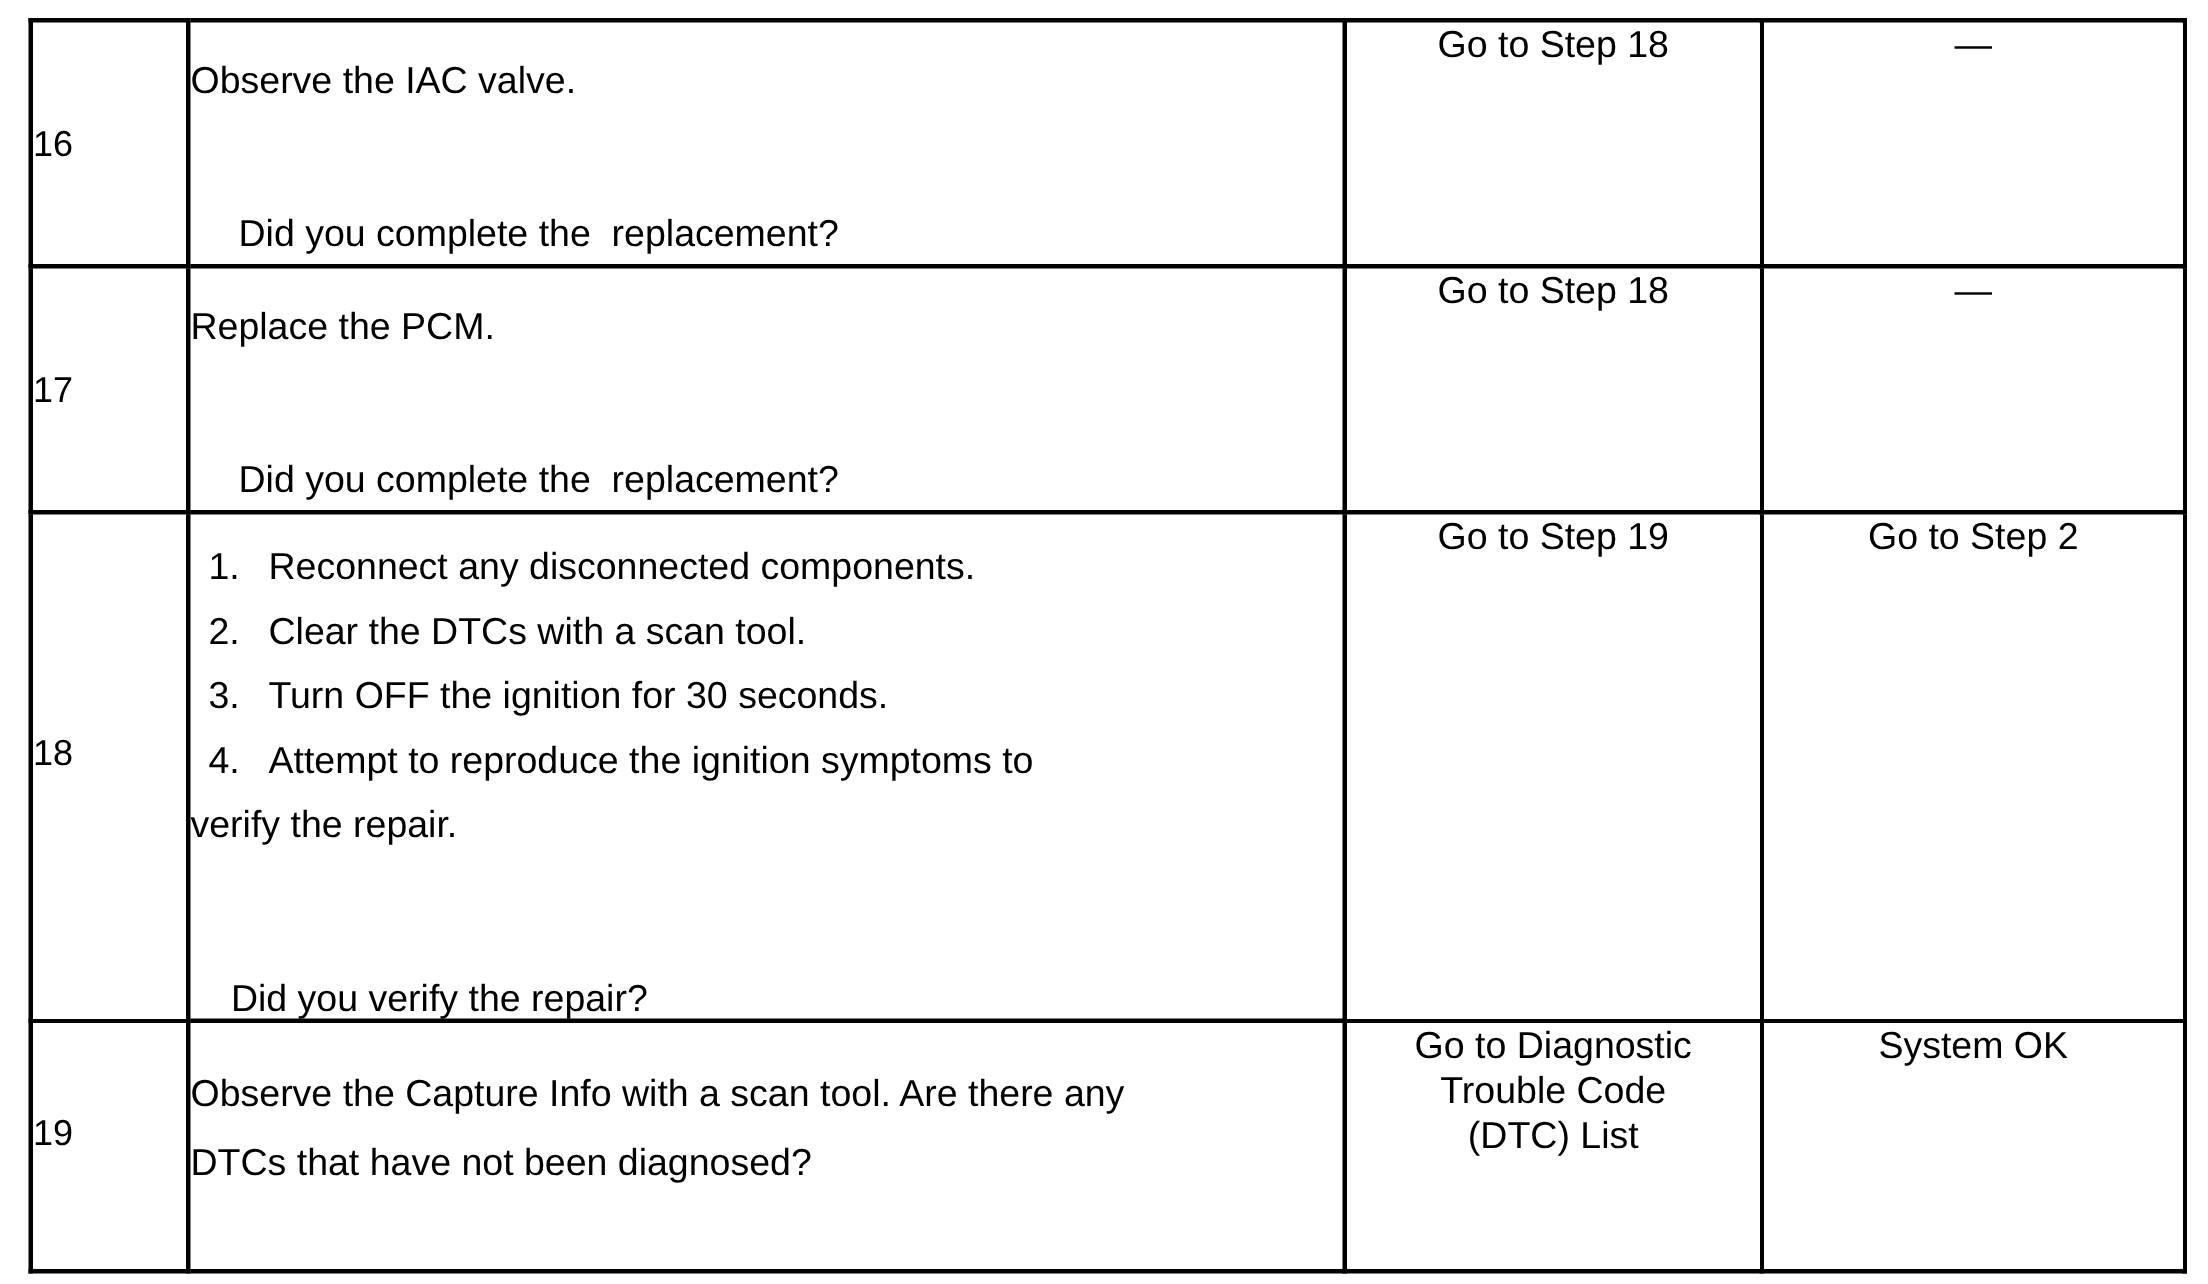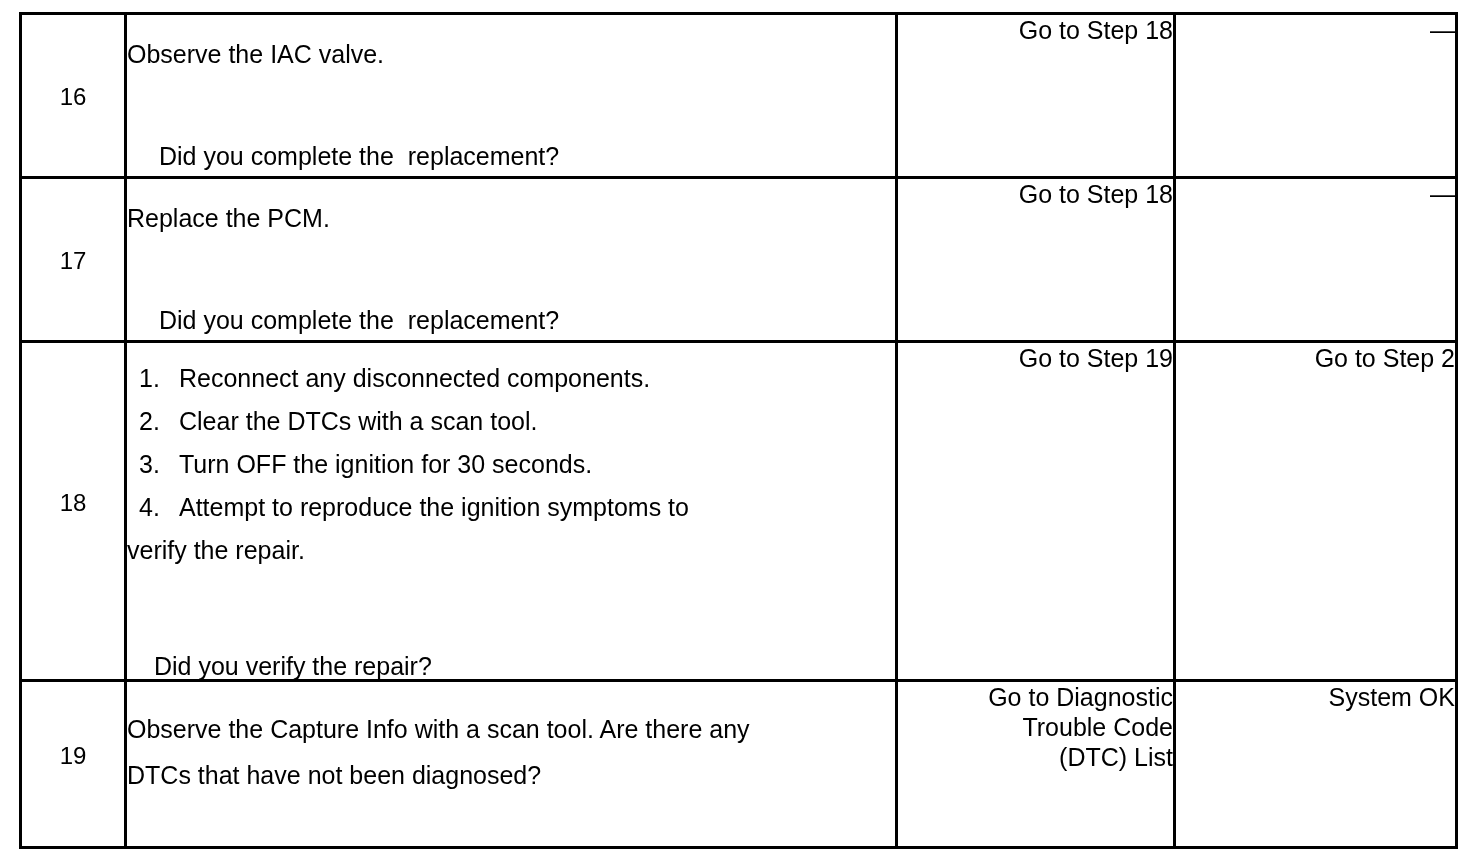--- a/index.html
+++ b/index.html
@@ -39,21 +39,21 @@
   }
 
   
   col.c-step   { width: 105px; }
   col.c-action { width: 771px; }
   col.c-yes    { width: 278px; }
   col.c-no     { width: 282px; }
 
   
   .step-cell {
-    text-align: center;
+    text-align: left;
     font-size: 24px;
     position: relative;
   }
   .step-num {
     display: block;
     font-size: 24px;
     line-height: 1;
   }
 
   
@@ -119,21 +119,20 @@
 
   
   .result-cell {
     text-align: center;
     font-size: 25px;
     position: relative;
   }
   .result-text {
     display: block;
     line-height: 1.2;
-    text-align: right;
   }
   .rc-bottom-16 { padding-top: 112px; }
   .rc-bottom-17 { padding-top: 112px; }
   .rc-bottom-18 { padding-top: 277px; }
   .rc-19 { padding-top: 28px; line-height: 1.82; }
   .rc-19-right { padding-top: 119px; }
 
   .dash {
     font-size: 25px;
   }

